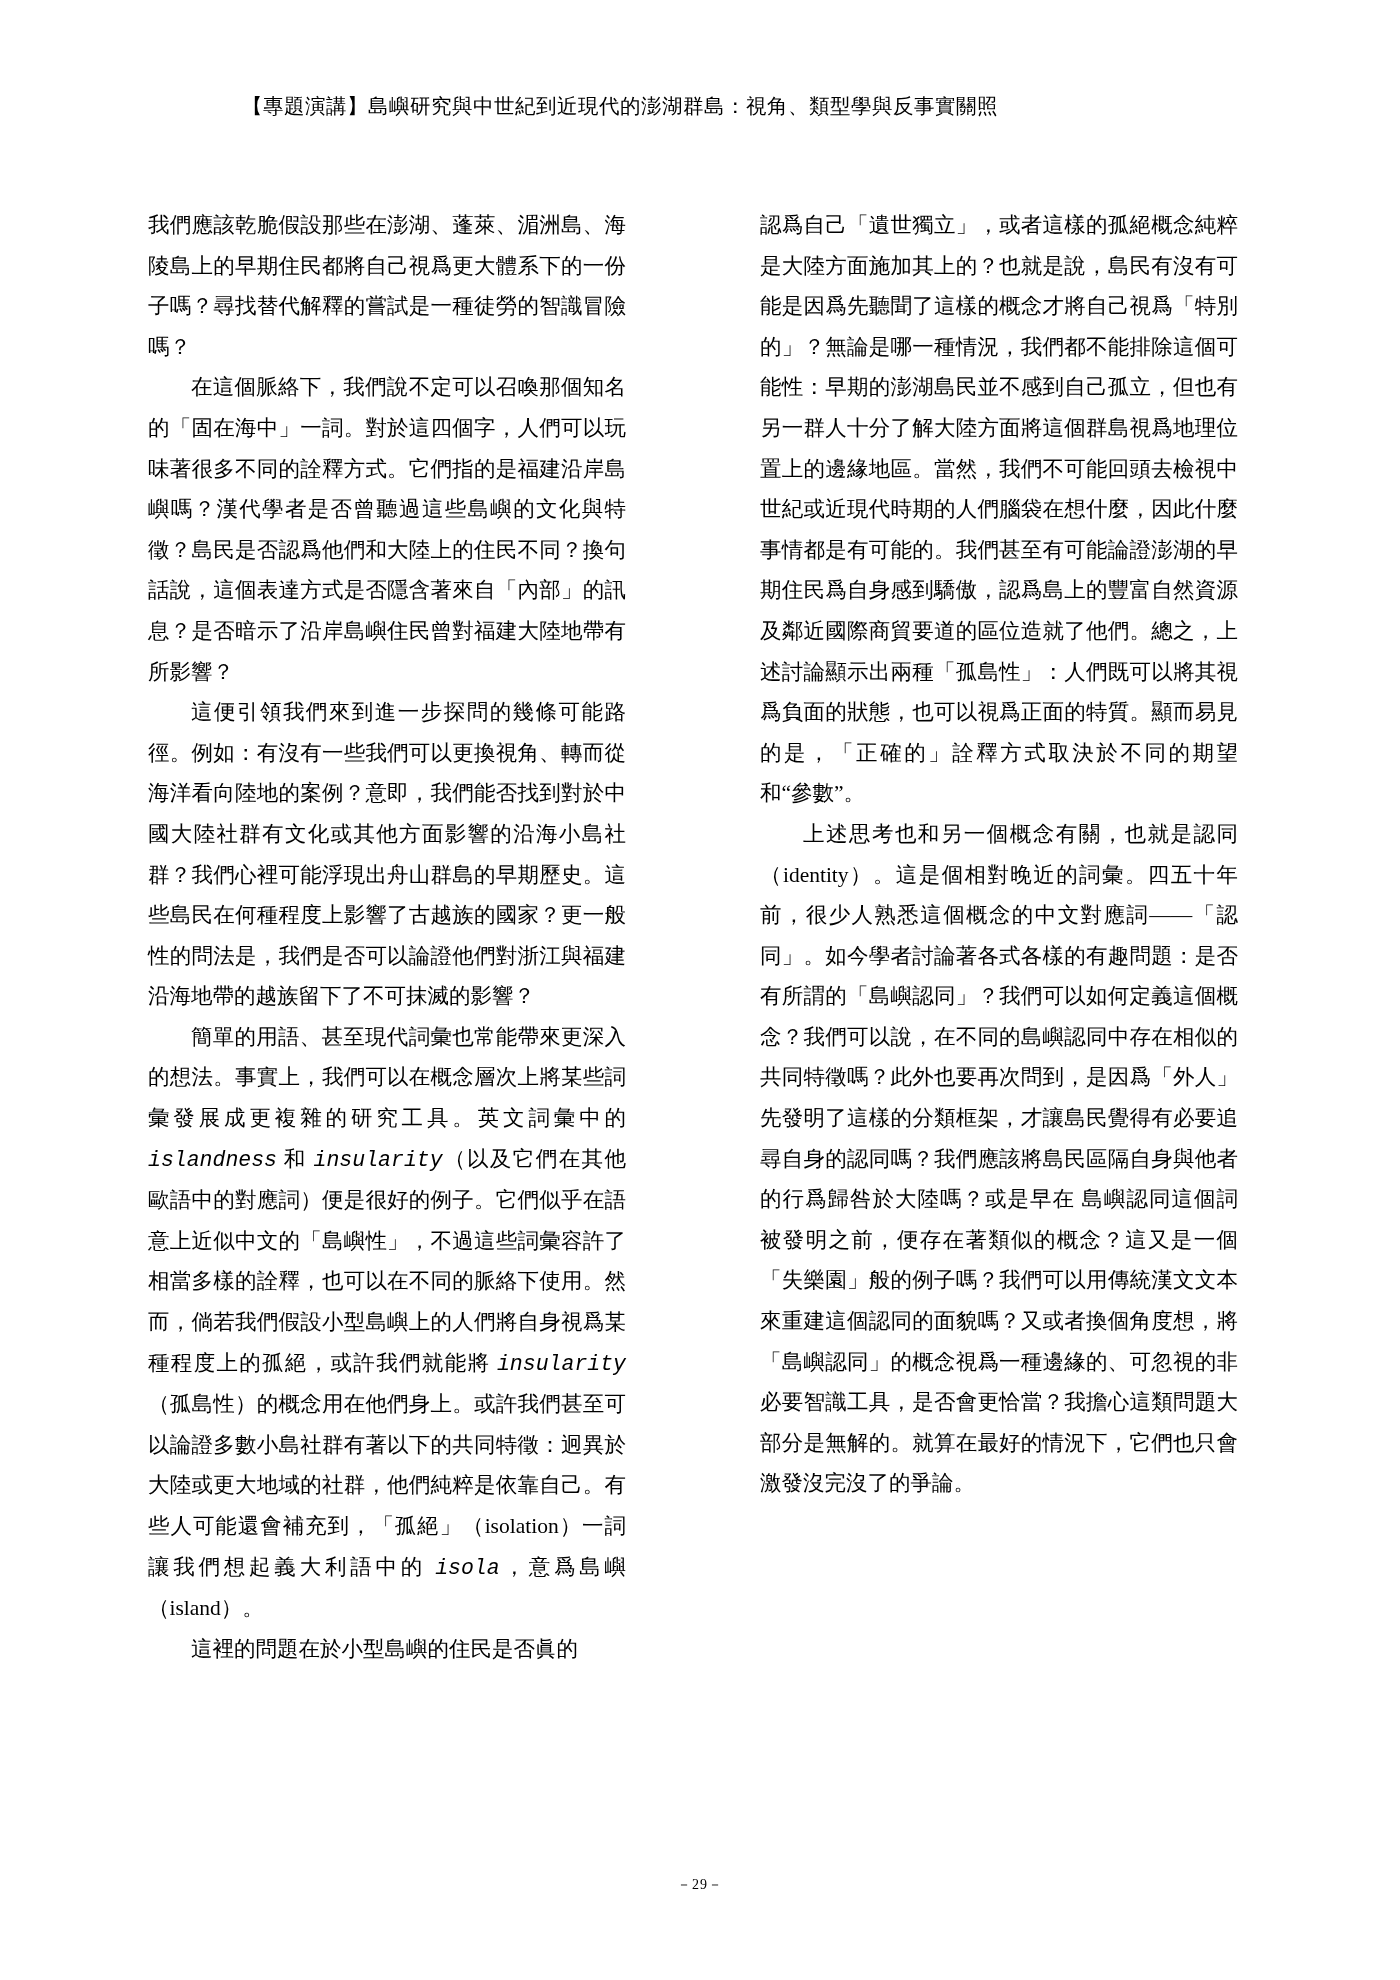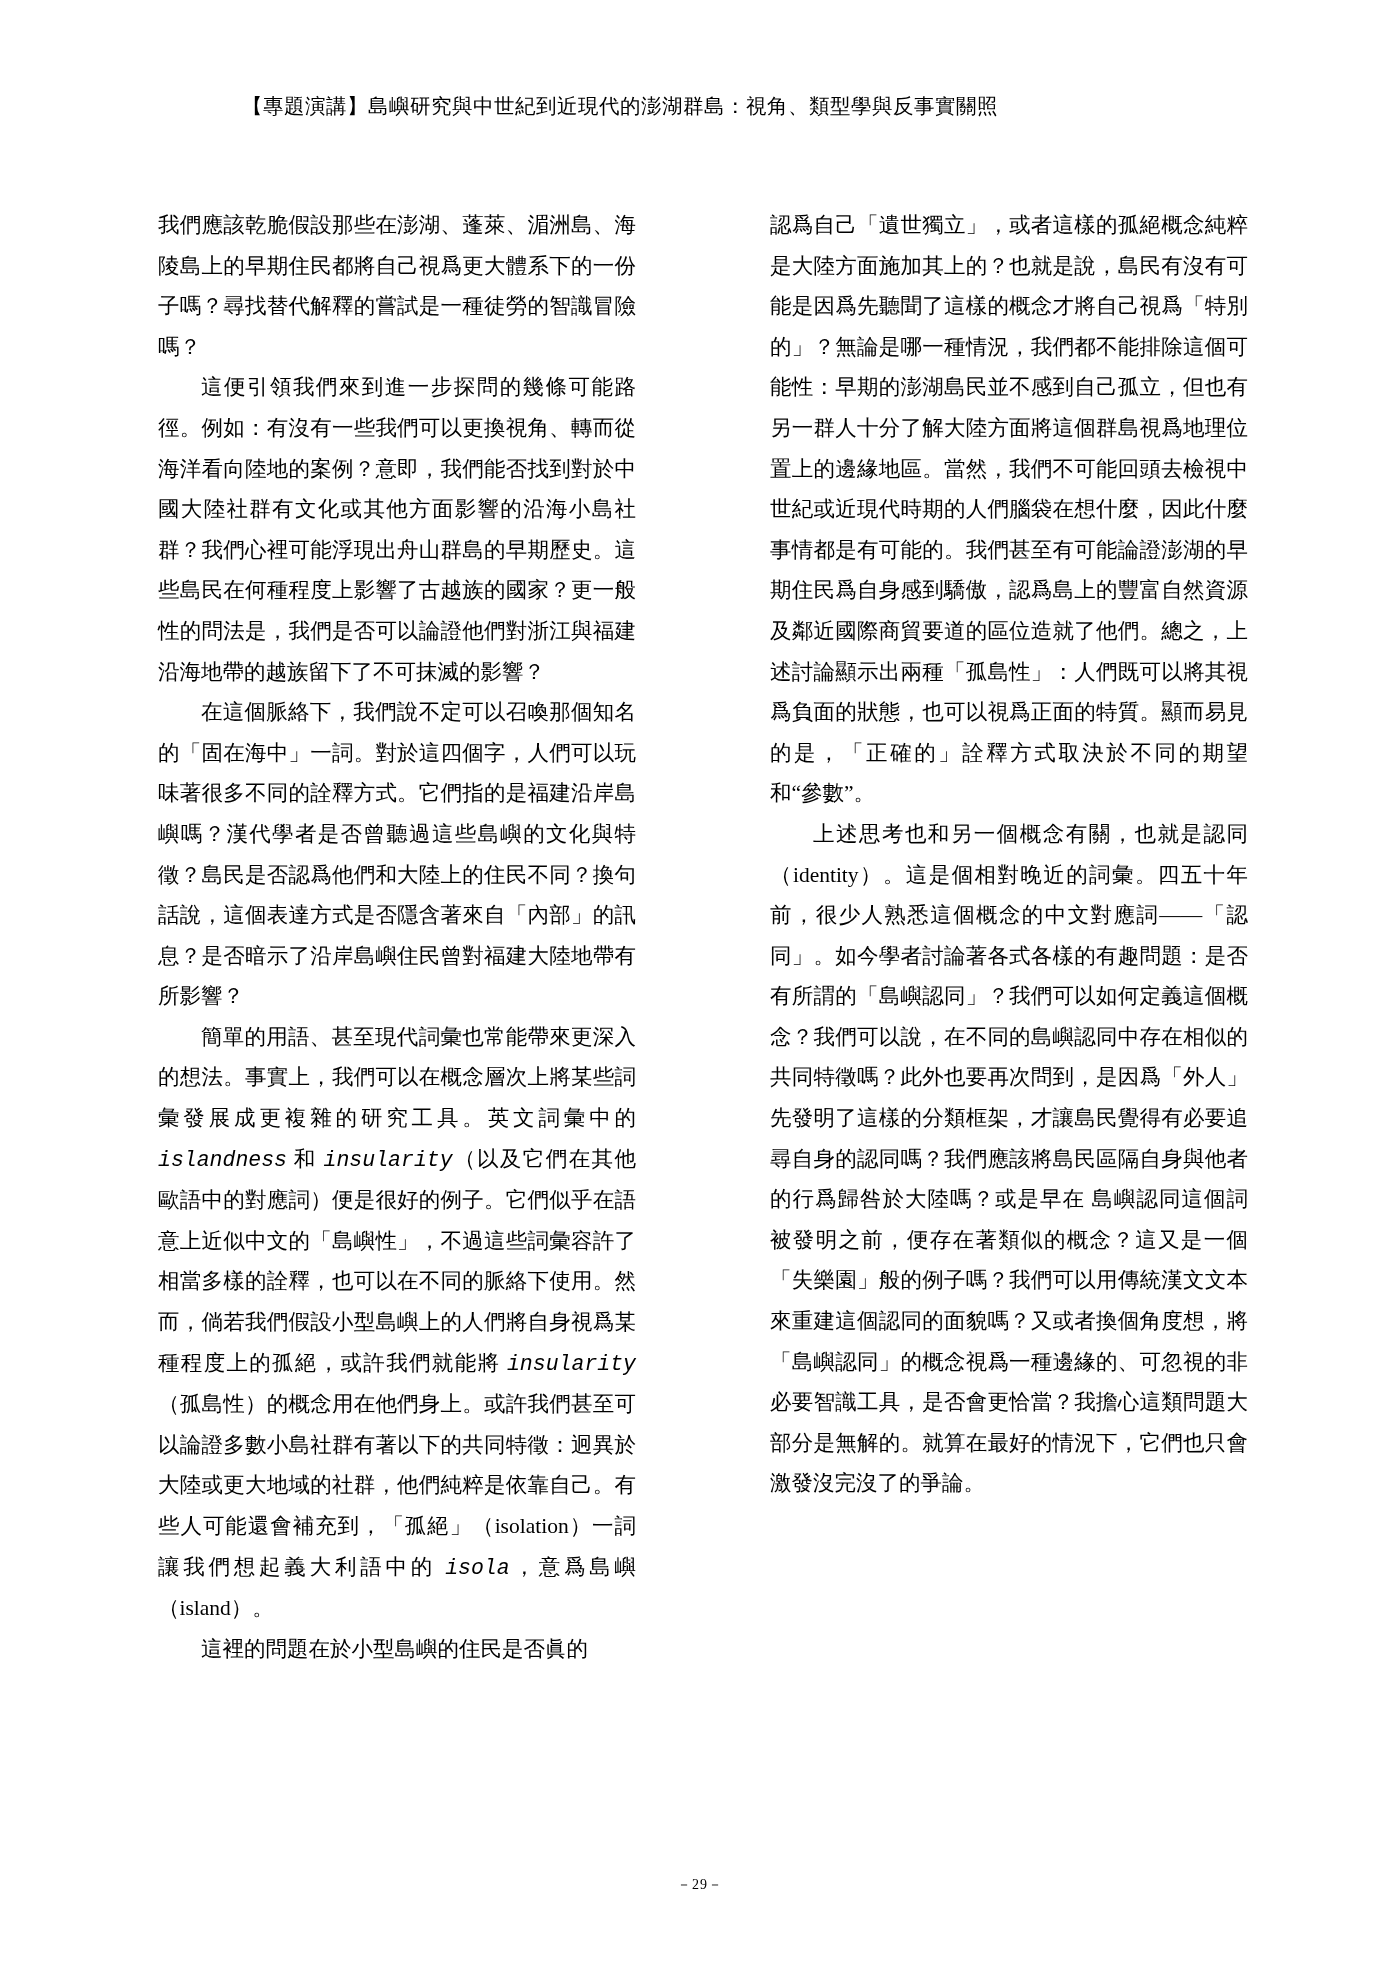--- a/index.html
+++ b/index.html
@@ -29,21 +29,21 @@
     text-align: center;
     font-size: 20.5px;
     letter-spacing: 0.5px;
     font-family: "Liberation Serif", "DejaVu Serif", serif;
     font-weight: 500;
     white-space: nowrap;
   }
   .columns {
     position: absolute;
     top: 205px;
-    left: 158px;
+    left: 148px;
     width: 1090px;
     display: flex;
     flex-direction: row;
     justify-content: space-between;
   }
   .col {
     width: 478px;
     font-size: 21.5px;
     line-height: 40.6px;
     text-align: justify;
@@ -78,22 +78,22 @@
 </head>
 <body>
 
 <div class="page">
 
   <div class="running-head">【專題演講】島嶼研究與中世紀到近現代的澎湖群島：視角、類型學與反事實關照</div>
 
   <div class="columns">
     <div class="col" id="left-col">
         <p>我們應該乾脆假設那些在澎湖、蓬萊、湄洲島、海陵島上的早期住民都將自己視爲更大體系下的一份子嗎？尋找替代解釋的嘗試是一種徒勞的智識冒險嗎？</p>
+        <p class="indent">在這個脈絡下，我們說不定可以召喚那個知名的「固在海中」一詞。對於這四個字，人們可以玩味著很多不同的詮釋方式。它們指的是福建沿岸島嶼嗎？漢代學者是否曾聽過這些島嶼的文化與特徵？島民是否認爲他們和大陸上的住民不同？換句話說，這個表達方式是否隱含著來自「內部」的訊息？是否暗示了沿岸島嶼住民曾對福建大陸地帶有所影響？</p>
         <p class="indent">這便引領我們來到進一步探問的幾條可能路徑。例如：有沒有一些我們可以更換視角、轉而從海洋看向陸地的案例？意即，我們能否找到對於中國大陸社群有文化或其他方面影響的沿海小島社群？我們心裡可能浮現出舟山群島的早期歷史。這些島民在何種程度上影響了古越族的國家？更一般性的問法是，我們是否可以論證他們對浙江與福建沿海地帶的越族留下了不可抹滅的影響？</p>
-        <p class="indent">在這個脈絡下，我們說不定可以召喚那個知名的「固在海中」一詞。對於這四個字，人們可以玩味著很多不同的詮釋方式。它們指的是福建沿岸島嶼嗎？漢代學者是否曾聽過這些島嶼的文化與特徵？島民是否認爲他們和大陸上的住民不同？換句話說，這個表達方式是否隱含著來自「內部」的訊息？是否暗示了沿岸島嶼住民曾對福建大陸地帶有所影響？</p>
         <p class="indent">簡單的用語、甚至現代詞彙也常能帶來更深入的想法。事實上，我們可以在概念層次上將某些詞彙發展成更複雜的研究工具。英文詞彙中的 <span class="latin">islandness</span> 和 <span class="latin">insularity</span>（以及它們在其他歐語中的對應詞）便是很好的例子。它們似乎在語意上近似中文的「島嶼性」，不過這些詞彙容許了相當多樣的詮釋，也可以在不同的脈絡下使用。然而，倘若我們假設小型島嶼上的人們將自身視爲某種程度上的孤絕，或許我們就能將 <span class="latin">insularity</span>（孤島性）的概念用在他們身上。或許我們甚至可以論證多數小島社群有著以下的共同特徵：迥異於大陸或更大地域的社群，他們純粹是依靠自己。有些人可能還會補充到，「孤絕」（<span class="latin-up">isolation</span>）一詞讓我們想起義大利語中的 <span class="latin">isola</span>，意爲島嶼（<span class="latin-up">island</span>）。</p>
         <p class="indent">這裡的問題在於小型島嶼的住民是否眞的</p>
       </div>
     <div class="col" id="right-col">
         <p>認爲自己「遺世獨立」，或者這樣的孤絕概念純粹是大陸方面施加其上的？也就是說，島民有沒有可能是因爲先聽聞了這樣的概念才將自己視爲「特別的」？無論是哪一種情況，我們都不能排除這個可能性：早期的澎湖島民並不感到自己孤立，但也有另一群人十分了解大陸方面將這個群島視爲地理位置上的邊緣地區。當然，我們不可能回頭去檢視中世紀或近現代時期的人們腦袋在想什麼，因此什麼事情都是有可能的。我們甚至有可能論證澎湖的早期住民爲自身感到驕傲，認爲島上的豐富自然資源及鄰近國際商貿要道的區位造就了他們。總之，上述討論顯示出兩種「孤島性」：人們既可以將其視爲負面的狀態，也可以視爲正面的特質。顯而易見的是，「正確的」詮釋方式取決於不同的期望和“參數”。</p>
         <p class="indent">上述思考也和另一個概念有關，也就是認同（<span class="latin-up">identity</span>）。這是個相對晚近的詞彙。四五十年前，很少人熟悉這個概念的中文對應詞——「認同」。如今學者討論著各式各樣的有趣問題：是否有所謂的「島嶼認同」？我們可以如何定義這個概念？我們可以說，在不同的島嶼認同中存在相似的共同特徵嗎？此外也要再次問到，是因爲「外人」先發明了這樣的分類框架，才讓島民覺得有必要追尋自身的認同嗎？我們應該將島民區隔自身與他者的行爲歸咎於大陸嗎？或是早在 島嶼認同這個詞被發明之前，便存在著類似的概念？這又是一個「失樂園」般的例子嗎？我們可以用傳統漢文文本來重建這個認同的面貌嗎？又或者換個角度想，將「島嶼認同」的概念視爲一種邊緣的、可忽視的非必要智識工具，是否會更恰當？我擔心這類問題大部分是無解的。就算在最好的情況下，它們也只會激發沒完沒了的爭論。</p>
       </div>
   </div>
 
   <div class="folio">－29－</div>

